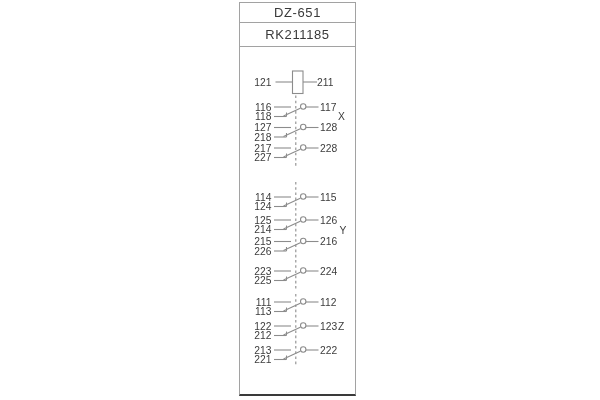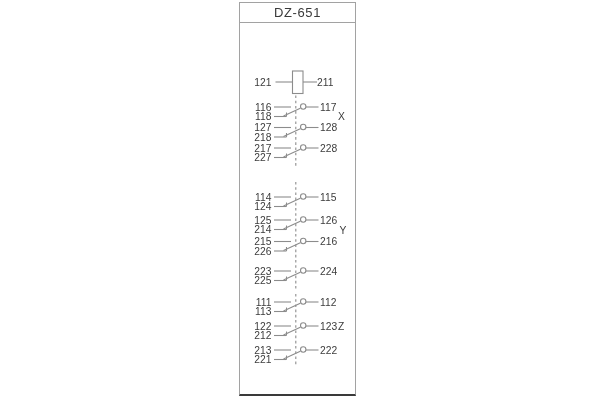--- a/index.html
+++ b/index.html
@@ -29,20 +29,23 @@
   }
 </style>
 </head>
 <body>
 
 <div class="screen">
 
   <div class="panel">
     <div class="compartment first">
       <span>DZ-651</span>
+    </div>
+    <div class="compartment second">
+      <span>RK211185</span>
     </div>
   </div>
 
   <svg class="diagram" id="diagram-svg" viewBox="0 0 600 400">
       <line x1="275.5" y1="82" x2="292.5" y2="82" stroke="#8c8c8c" stroke-width="1.1"></line>
       <rect x="292.5" y="71" width="10.5" height="22.5" fill="#ffffff" stroke="#8c8c8c" stroke-width="1.1"></rect>
       <line x1="303" y1="82" x2="317" y2="82" stroke="#8c8c8c" stroke-width="1.1"></line>
       <text x="271.5" y="85.6" text-anchor="end">121</text>
       <text x="317" y="85.6" text-anchor="start">211</text>
       <line x1="295.8" y1="95.5" x2="295.8" y2="168" stroke="#8c8c8c" stroke-width="1.1" stroke-dasharray="2.6 2.6"></line>

